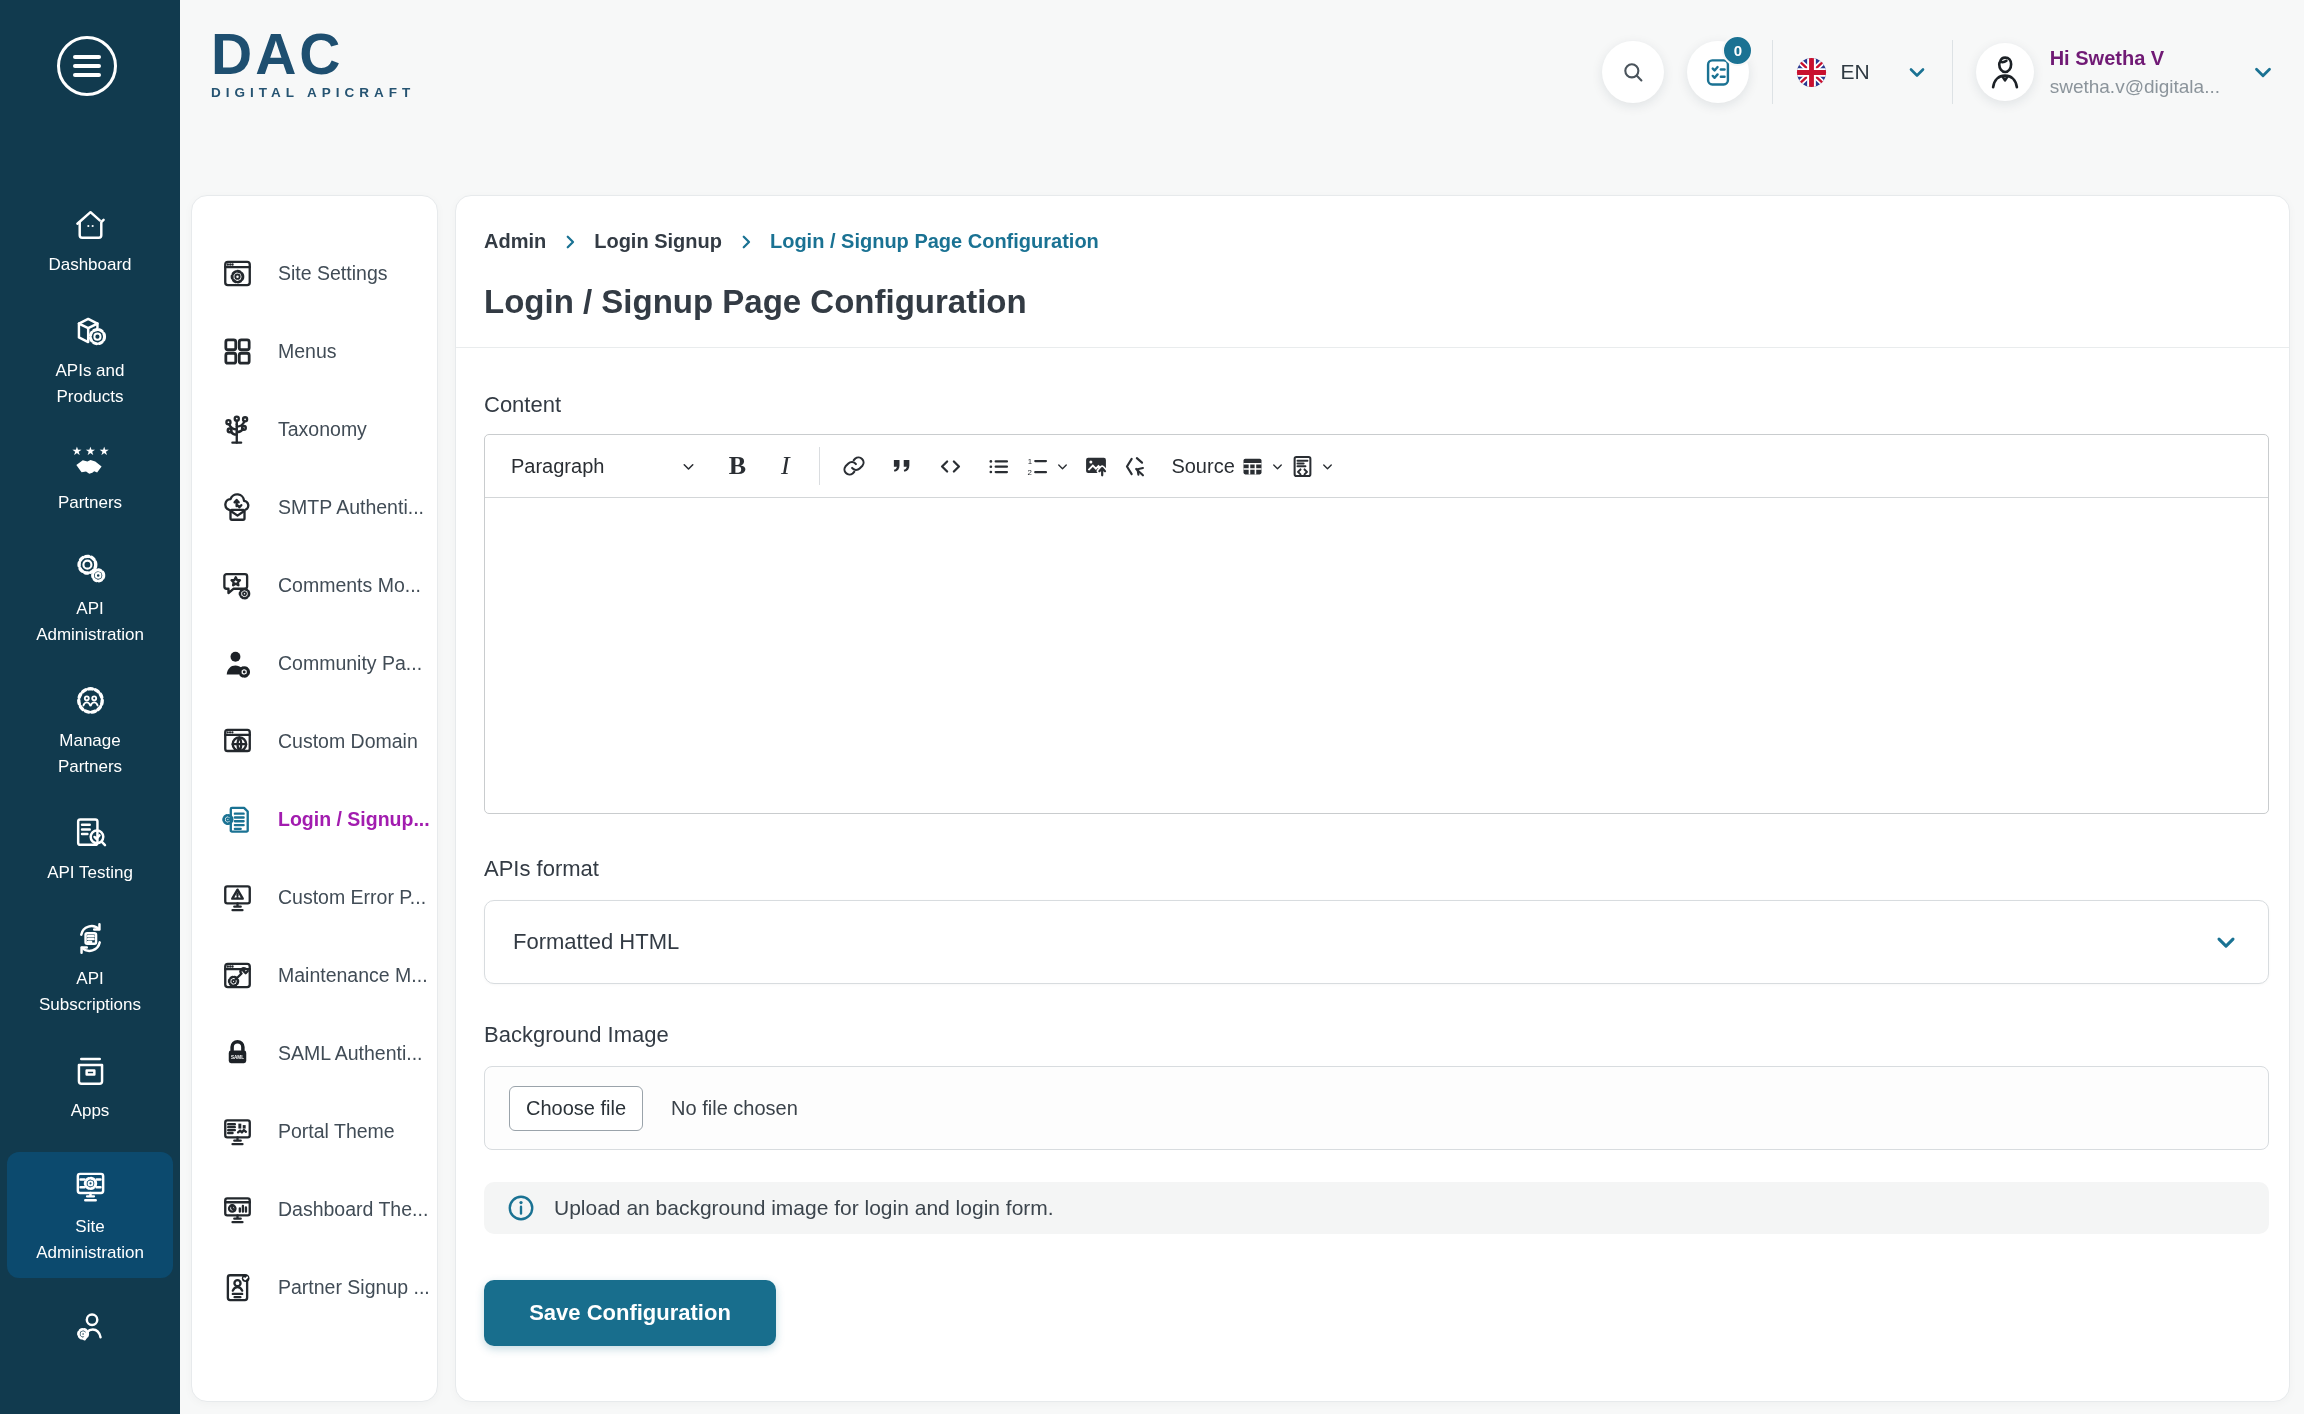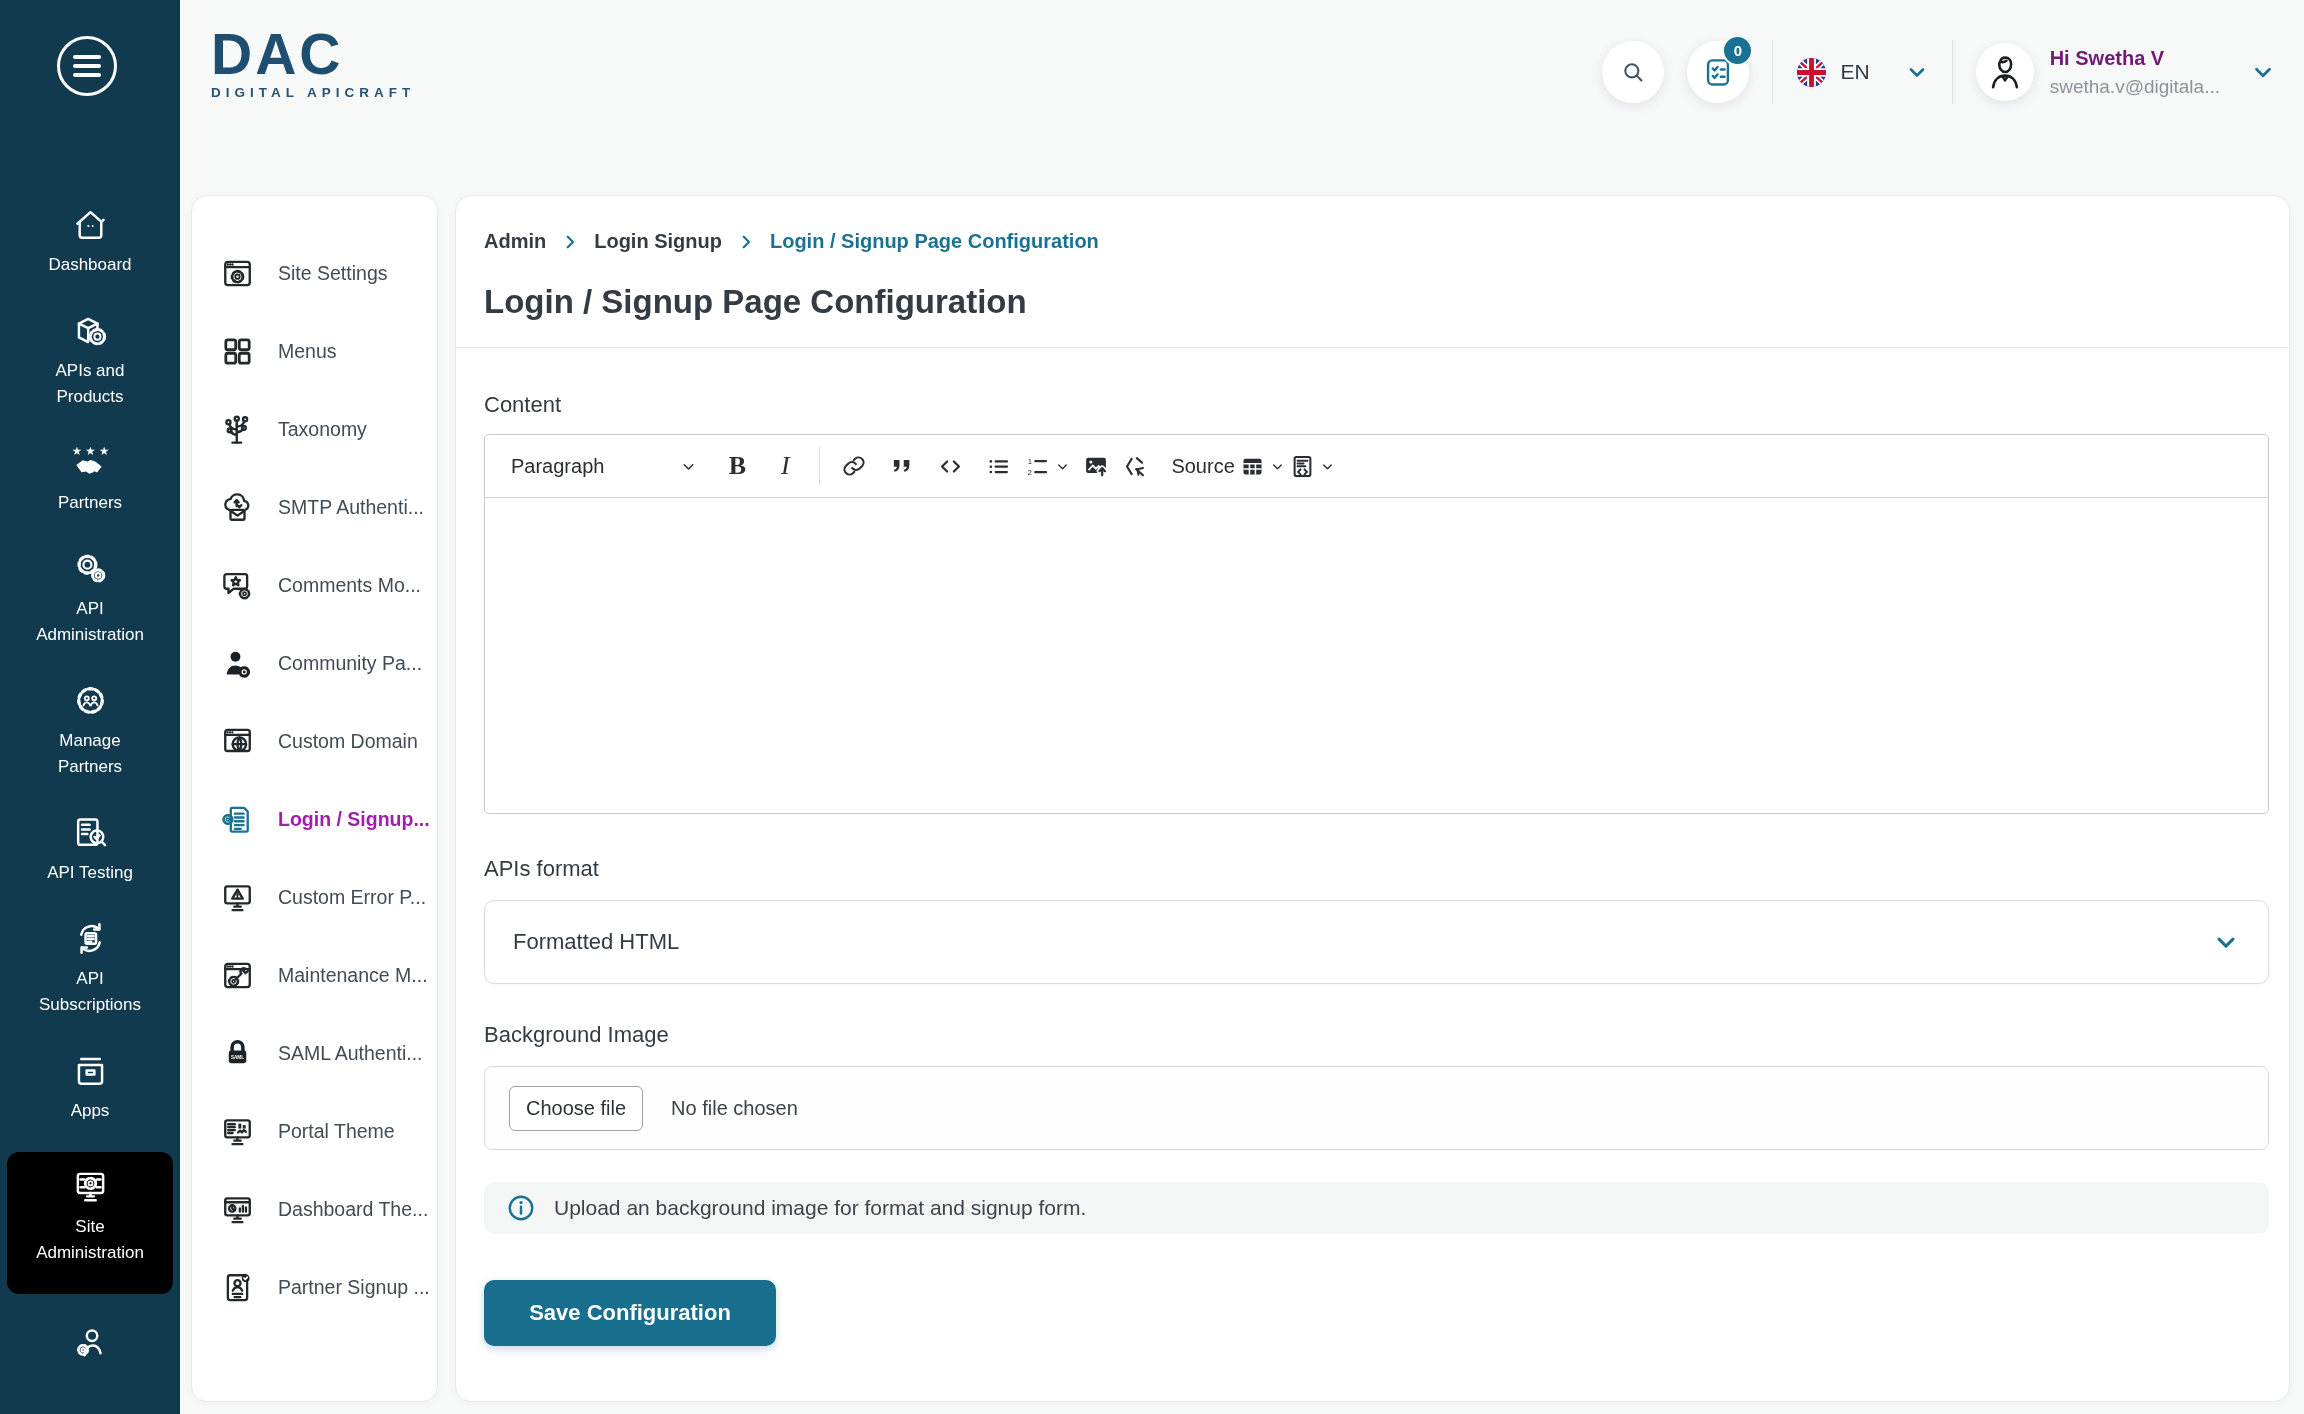--- a/index.html
+++ b/index.html
@@ -13,21 +13,21 @@
   .st{fill:none;stroke:currentColor;stroke-width:1.6;stroke-linecap:round;stroke-linejoin:round}
 
   
   .sidebar{position:absolute;left:0;top:0;width:180px;height:1414px;background:#113a4e;color:#fff;z-index:5}
   .hamburger{position:absolute;top:36px;left:57px;width:60px;height:60px;border:3px solid #fff;border-radius:50%;
     display:flex;flex-direction:column;align-items:center;justify-content:center;gap:5px;cursor:pointer;background:transparent}
   .hamburger i{display:block;width:28px;height:4px;background:#fff;border-radius:2px}
   .nav{position:absolute;top:200px;left:0;right:0;display:flex;flex-direction:column;align-items:center}
   .nav-item{display:flex;flex-direction:column;align-items:center;gap:9px;margin-bottom:22px;width:166px;border-radius:12px;padding:6px 0;cursor:pointer}
   .nav-item .lbl{font-size:17px;line-height:26px;text-align:center;width:124px;color:#fff}
-  .nav-item.active{background:#000000;padding:16px 0 28px}
+  .nav-item.active{background:#0c4a6e;padding:16px 0 12px}
   .nav-item svg{width:37px;height:37px;color:#fff}
   .nav-user{margin-top:2px}
 
   
   .topbar{position:absolute;left:180px;top:0;right:0;height:184px}
   .logo{position:absolute;left:31px;top:26px;cursor:pointer}
   .logo .big{font-size:57px;font-weight:700;letter-spacing:3px;color:#1e4f70;line-height:56px}
   .logo .sub{font-size:13.5px;letter-spacing:5px;color:#265472;font-weight:600;margin-top:3px}
   .topbar-right{position:absolute;right:28px;top:40px;display:flex;align-items:center;gap:23px}
   .circle-btn{width:62px;height:62px;border-radius:50%;background:#fff;box-shadow:0 3px 12px rgba(20,40,60,.10);
@@ -645,17 +645,17 @@
   </div>
 
   <div class="info-bar">
     <span>
         <svg viewBox="0 0 24 24" width="30" height="30" class="st chev-teal" style="stroke-width:1.9">
           <circle cx="12" cy="12" r="9"></circle>
           <path d="M12 11v5.4"></path>
           <path d="M12 7.6v.01" stroke-width="2.6"></path>
         </svg>
       </span>
-    <span>Upload an background image for format and signup form.</span>
+    <span>Upload an background image for login and login form.</span>
   </div>
 
   <button class="save-btn">Save Configuration</button>
 </main>
 
 </body></html>

